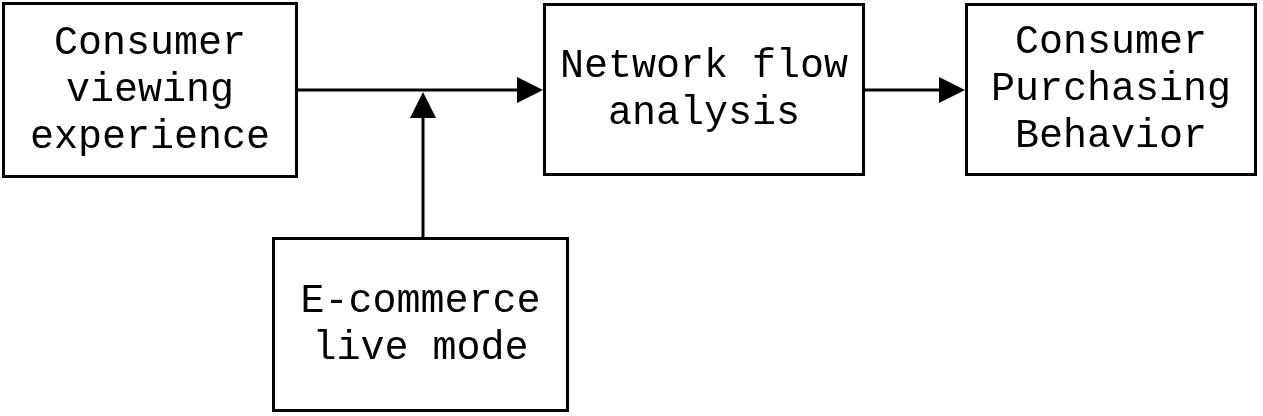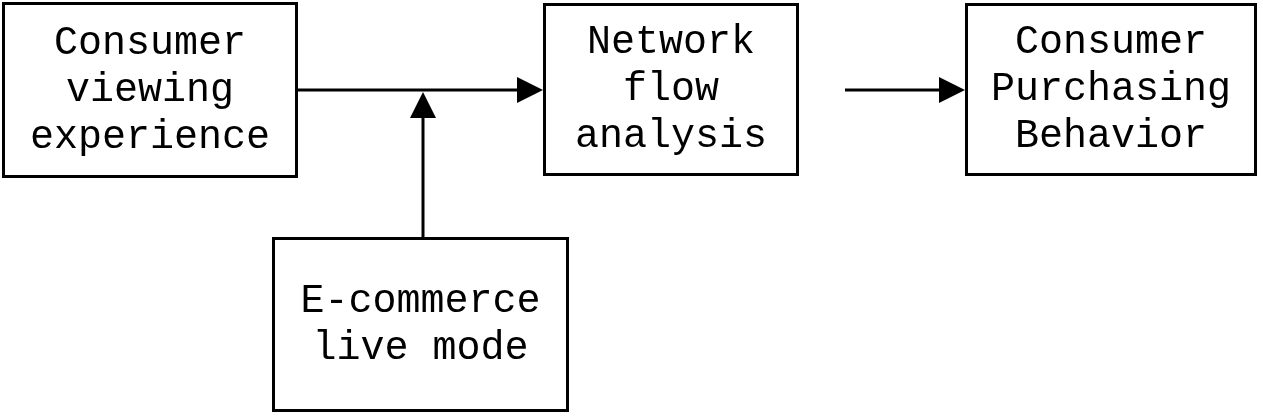--- a/index.html
+++ b/index.html
@@ -23,21 +23,21 @@
     background:var(--paper);
     display:flex;
     align-items:center;
     justify-content:center;
     text-align:center;
     font-size:40px;
     line-height:47px;
     white-space:pre-line;
   }
   .node-viewing    {left:2px;   top:2px;   width:296px; height:176px;}
-  .node-network    {left:543px; top:3px;   width:256px; height:173px;}
+  .node-network    {left:543px; top:3px;   width:322px; height:173px;}
   .node-purchasing {left:965px; top:3px;   width:292px; height:173px;}
   .node-livemode   {left:272px; top:237px; width:297px; height:175px;}
   .edges{
     position:absolute;
     left:0; top:0;
     width:1263px;
     height:416px;
     pointer-events:none;
   }
   .edges line{stroke:var(--ink);stroke-width:3;}

